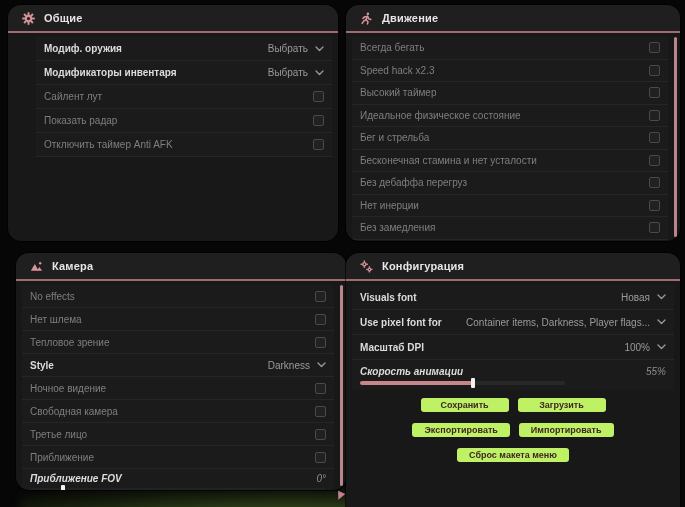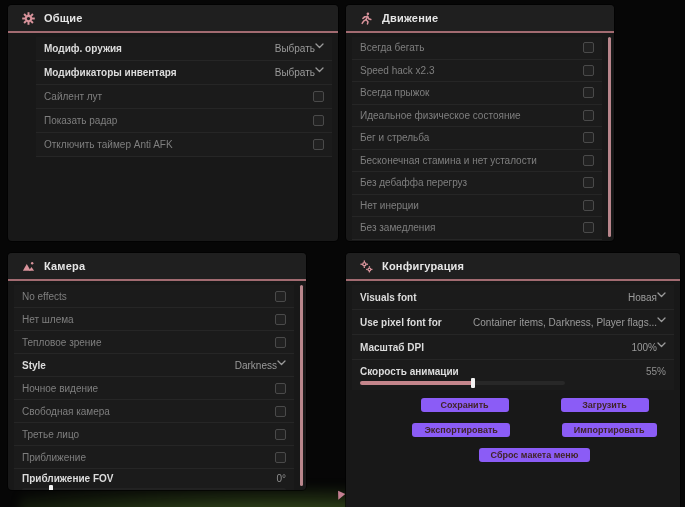--- a/index.html
+++ b/index.html
@@ -20,26 +20,26 @@
     font-size:27px;font-weight:700;letter-spacing:3px;color:#9d9d9d;
     white-space:nowrap;
   }
   .map-marker{
     position:absolute;left:336px;top:492px;width:0;height:0;
     border-left:4px solid transparent;border-right:4px solid transparent;
     border-top:8px solid #d789a0;transform:rotate(25deg);opacity:.9;
   }
   
   .panel{
-    position:absolute;background:#181818;border-radius:4px;overflow:hidden;
+    position:absolute;background:#181818;border-radius:13px;overflow:hidden;
     box-shadow:0 0 0 1px rgba(0,0,0,.6);
   }
   .panel-general {left:8px;  top:5px;  width:330px;height:236px;}
-  .panel-movement{left:346px;top:5px;  width:268px;height:236px;}
-  .panel-camera  {left:8px;  top:253px;width:298px;height:237px;}
+  .panel-movement{left:346px;top:5px;  width:334px;height:236px;}
+  .panel-camera  {left:16px;  top:253px;width:330px;height:237px;}
   .panel-config  {left:346px;top:253px;width:334px;height:279px;}
 
   .panel-header{
     height:28px;display:flex;align-items:center;gap:9px;padding:0 14px;
     background:#1f1f1f;border-bottom:2px solid #a26b71;box-sizing:border-box;
   }
   .panel-title{font-size:11px;font-weight:700;color:#e6e6e6;letter-spacing:.2px;}
   .p-icon{display:flex;}
   .p-icon svg{width:13px;height:13px;display:block;}
 
@@ -55,45 +55,45 @@
   .panel-config .row{height:25px;}
   .panel-movement .row,.panel-camera .row{margin-right:12px;}
 
   .lbl{font-size:10px;color:#7f7f7f;}
   .lbl.bright{color:#dcdcdc;font-weight:700;}
 
   .checkbox{
     width:11px;height:11px;box-sizing:border-box;flex:0 0 auto;
     border:1px solid #4a4a4a;border-radius:2px;background:#212121;cursor:pointer;
   }
-  .dd{display:flex;cursor:pointer;}
+  .dd{display:flex;align-items:center;gap:7px;cursor:pointer;}
   .dd-value{font-size:10px;color:#9b9b9b;white-space:nowrap;}
   .chev{display:flex;}
 
   
   .row.slider{flex-direction:column;align-items:stretch;justify-content:center;gap:4px;height:30px;border-bottom:none;}
-  .slider-top{display:flex;justify-content:space-between;}
+  .slider-top{display:flex;justify-content:space-between;font-style:italic;}
   .slider-val{font-size:10px;color:#8f8f8f;}
   .slider-track{position:relative;height:4px;background:#282828;border-radius:2px;cursor:pointer;}
   .panel-config .slider-track{width:205px;}
   .panel-camera .row.slider{height:26px;}
   .panel-camera .slider-track{width:100%;background:rgba(255,255,255,.03);}
   .slider-fill{position:absolute;left:0;top:0;bottom:0;background:#c5868c;border-radius:2px;}
   .slider-handle{
     position:absolute;top:-3px;width:4px;height:10px;background:#f2f2f2;
     border-radius:1px;transform:translateX(-50%);cursor:grab;
   }
   
   .btn-grid{display:flex;flex-direction:column;gap:11px;margin:8px 6px 0 6px;}
   .btn-row{display:flex;gap:9px;justify-content:center;}
   .btn{
     min-width:88px;height:14px;padding:0 12px;border:none;border-radius:3px;
-    background:#8b5cf6;color:#402428;font-size:9px;font-weight:700;
+    background:#bef264;color:#402428;font-size:9px;font-weight:700;
     font-family:"Liberation Sans", sans-serif;
-    display:flex;align-items:center;justify-content:center;cursor:pointer;line-height:1;margin-left:43px;
+    display:flex;align-items:center;justify-content:center;cursor:pointer;line-height:1;
   }
   .scrollbar{
     position:absolute;right:3px;top:32px;bottom:4px;width:3px;
     background:#b9868c;border-radius:2px;cursor:pointer;
   }
 </style>
 </head>
 <body>
 
 <div class="screen">
@@ -174,21 +174,21 @@
         <div class="rows">
           <div class="row">
             <span class="lbl">Всегда бегать</span>
             <span class="checkbox"></span>
           </div>
           <div class="row">
             <span class="lbl">Speed hack x2.3</span>
             <span class="checkbox"></span>
           </div>
           <div class="row">
-            <span class="lbl">Всегда прыжок</span>
+            <span class="lbl">Высокий таймер</span>
             <span class="checkbox"></span>
           </div>
           <div class="row">
             <span class="lbl">Идеальное физическое состояние</span>
             <span class="checkbox"></span>
           </div>
           <div class="row">
             <span class="lbl">Бег и стрельба</span>
             <span class="checkbox"></span>
           </div>

